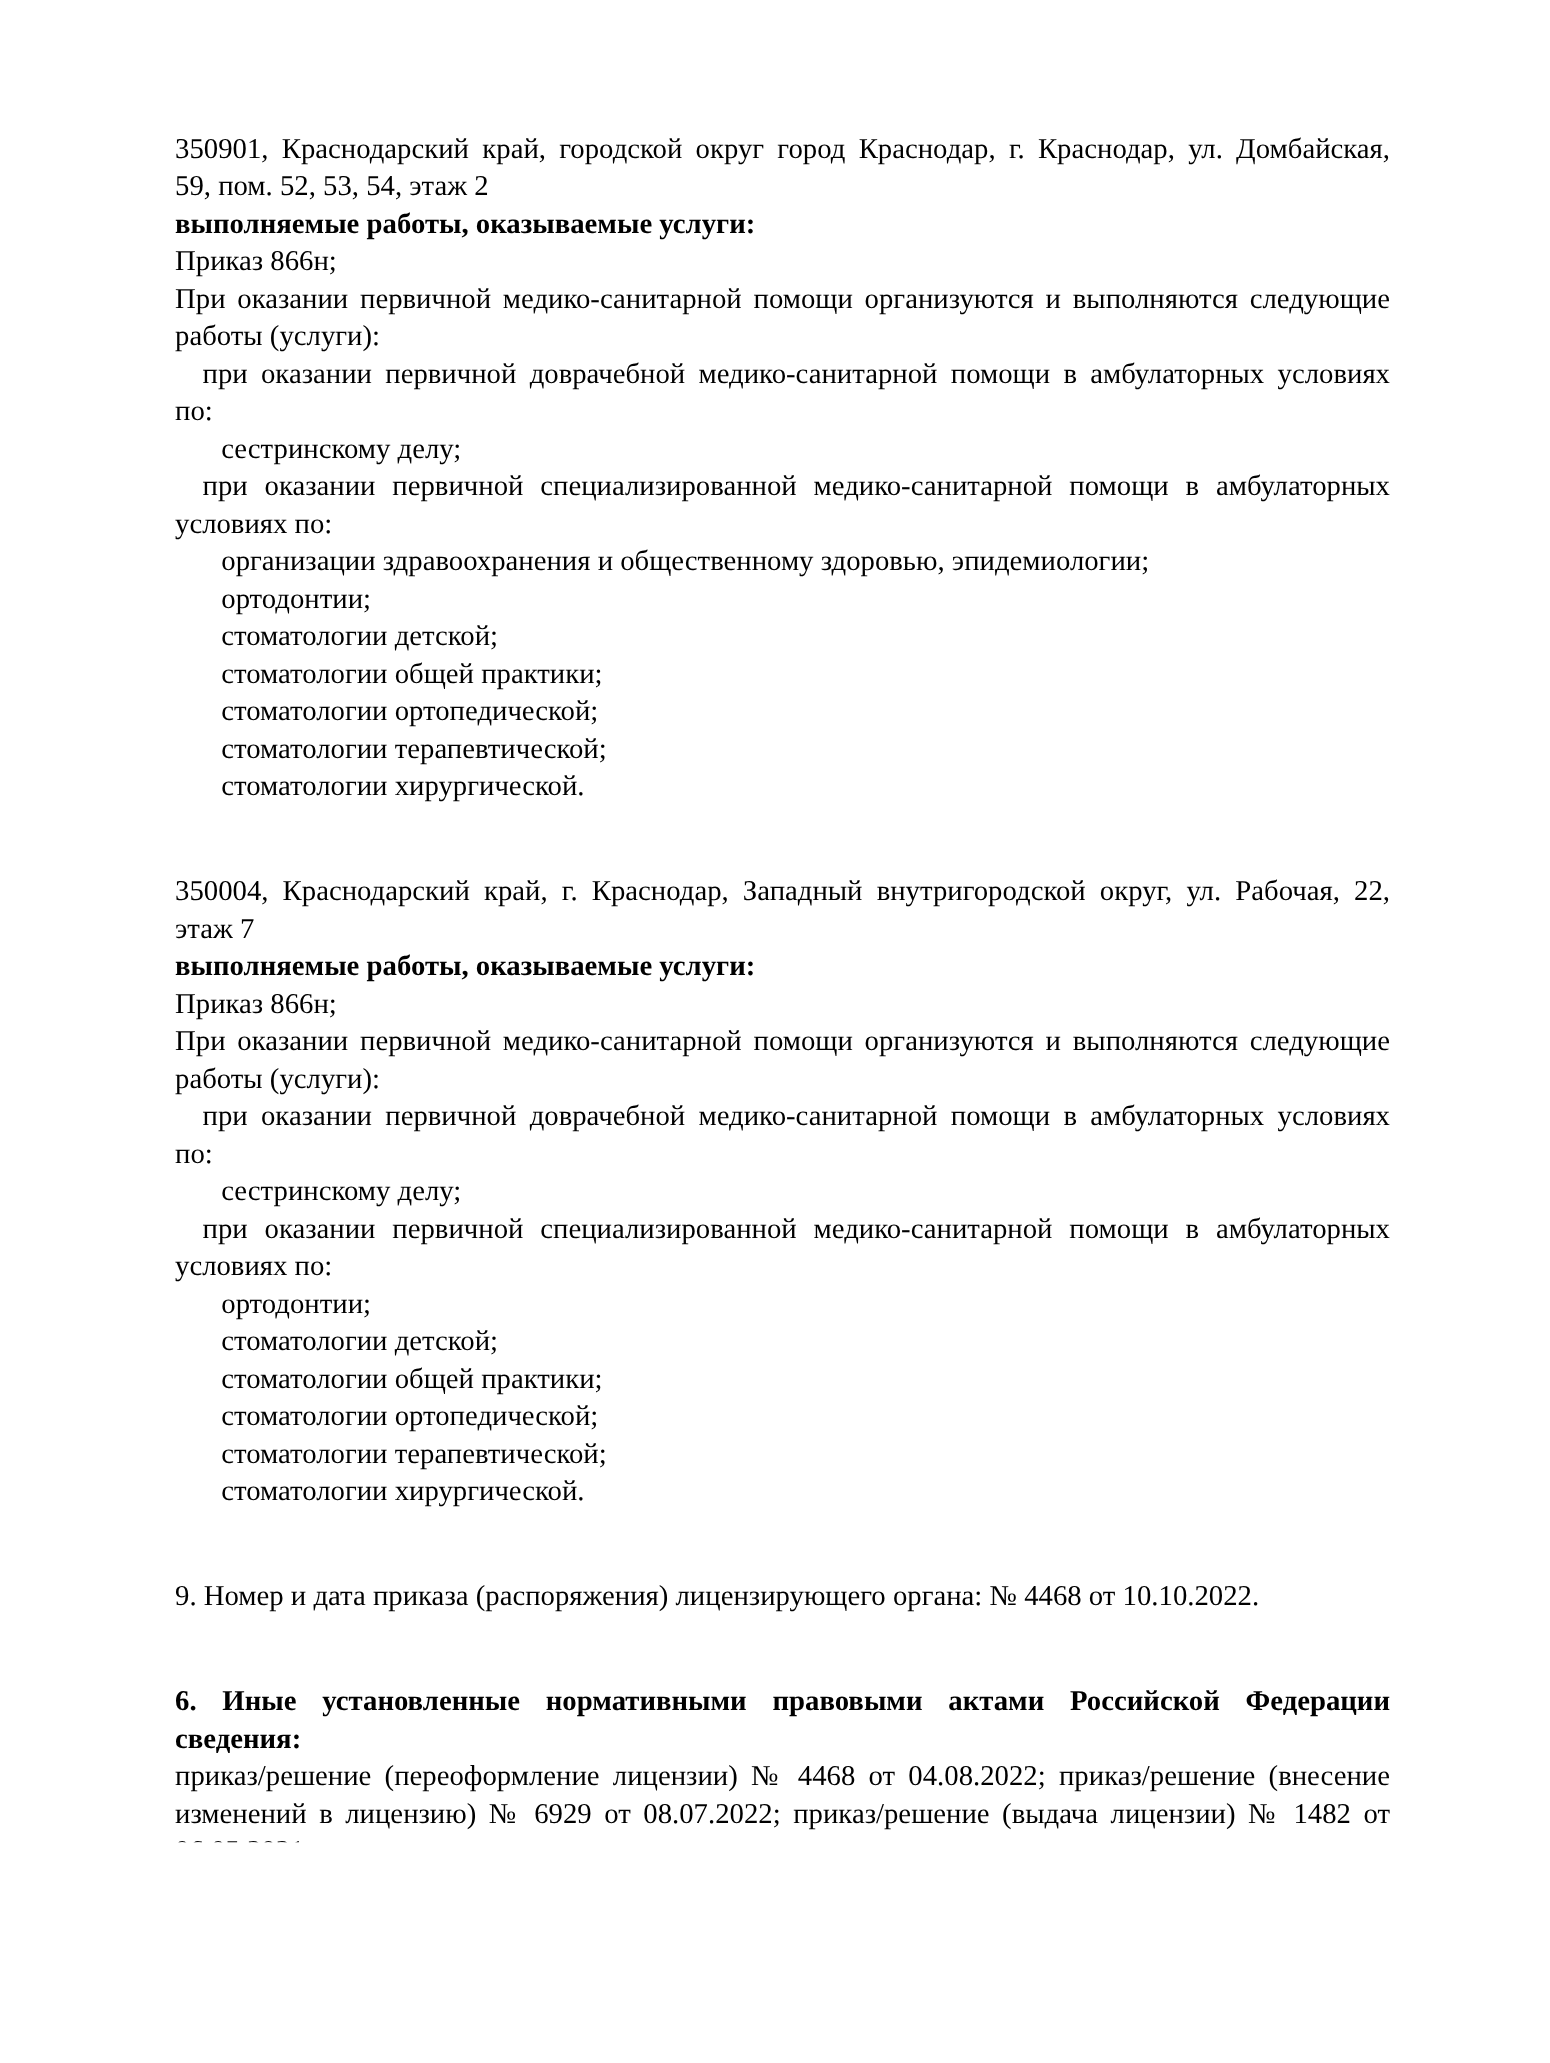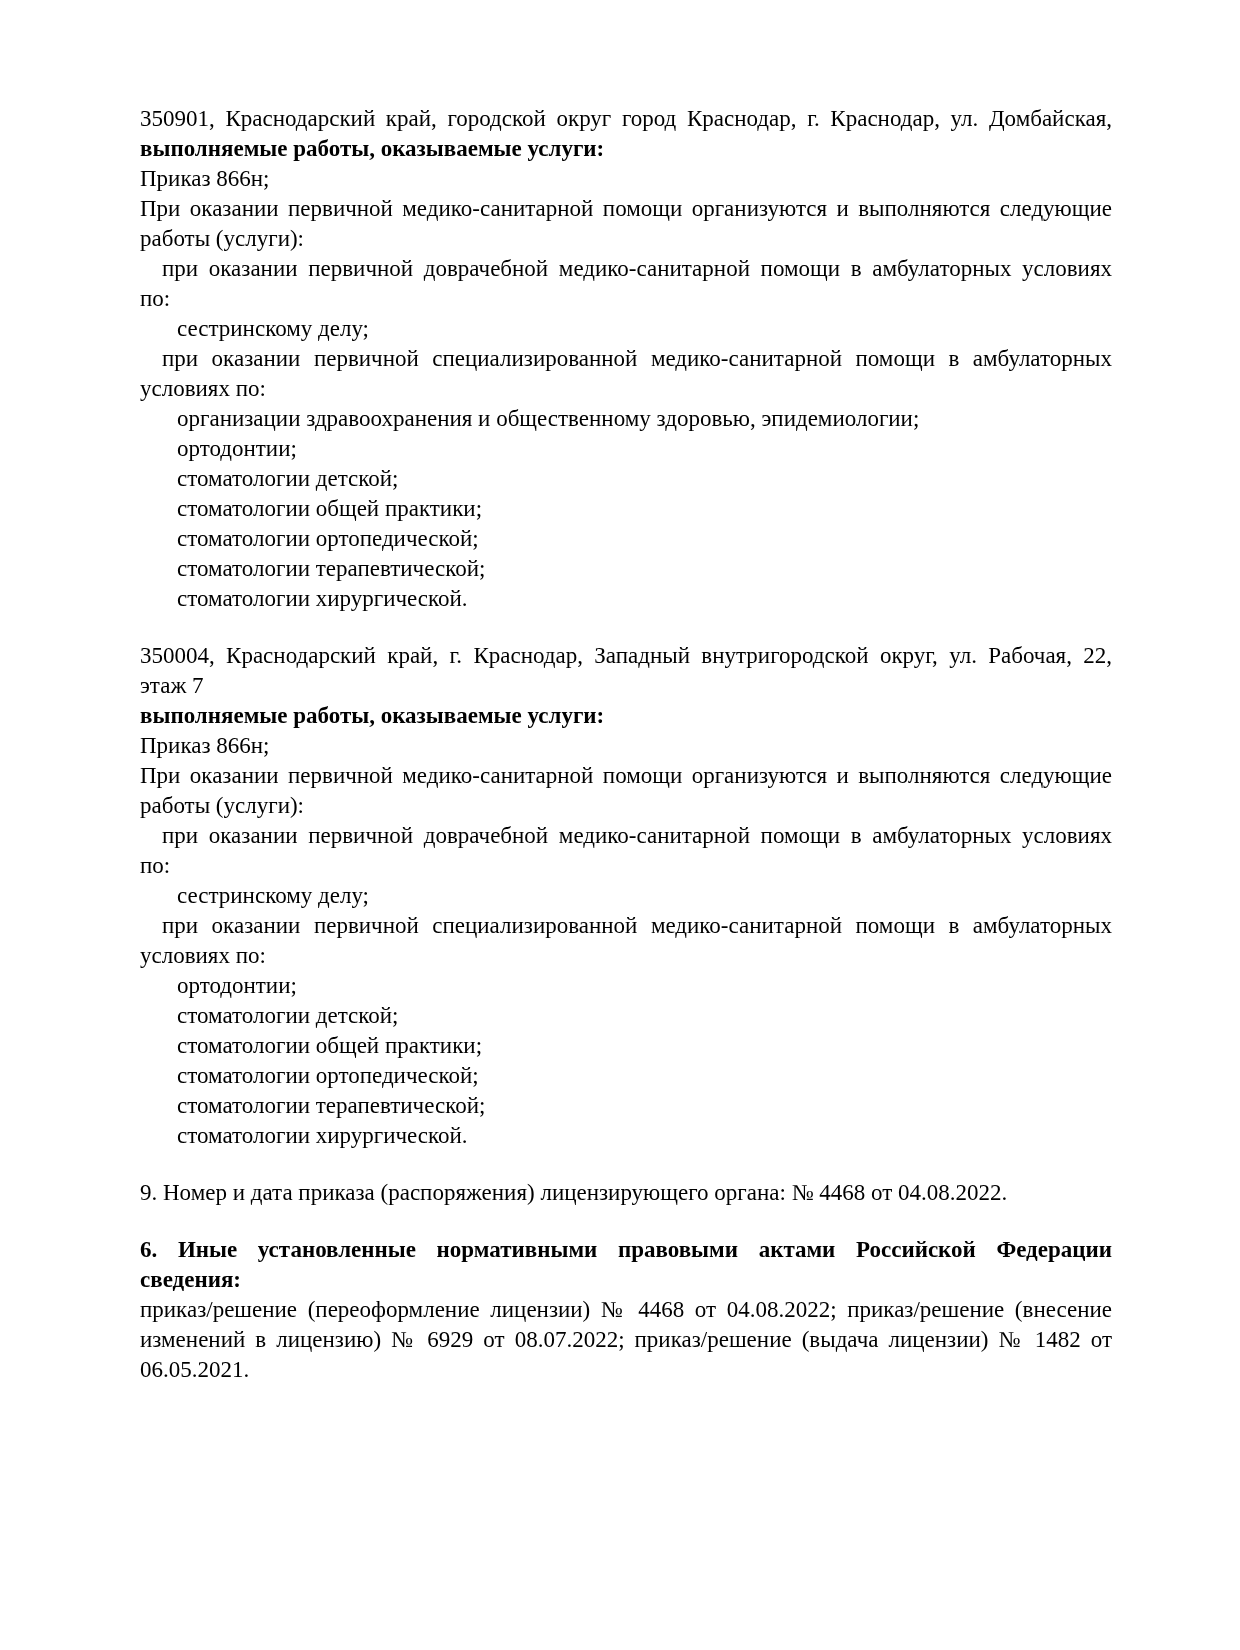--- a/index.html
+++ b/index.html
@@ -18,21 +18,21 @@
     font-family: "Liberation Serif", "DejaVu Serif", serif;
     font-size: 23px;
     line-height: 30px;
     color: #000000;
     overflow: hidden;
   }
   .content {
     width: 972px;
   }
   .section + .section {
-    margin-top: 27px;
+    margin-top: 54px;
   }
   .line {
     min-height: 30px;
     white-space: pre-wrap;
   }
   .line.just {
     text-align: justify;
     text-align-last: justify;
     -moz-text-align-last: justify;
   }
@@ -40,20 +40,21 @@
   .line.ind2 { padding-left: 37px; }
   .line.bold { font-weight: bold; }
 </style>
 </head>
 <body>
 
 <div class="page">
   <div class="content">
       <div class="section">
         <div class="line just">350901, Краснодарский край, городской округ город Краснодар, г. Краснодар, ул. Домбайская,</div>
+        <div class="line">59, пом. 52, 53, 54, этаж 2</div>
         <div class="line bold">выполняемые работы, оказываемые услуги:</div>
         <div class="line">Приказ 866н;</div>
         <div class="line just">При оказании первичной медико-санитарной помощи организуются и выполняются следующие</div>
         <div class="line">работы (услуги):</div>
         <div class="line ind1 just">при оказании первичной доврачебной медико-санитарной помощи в амбулаторных условиях</div>
         <div class="line">по:</div>
         <div class="line ind2">сестринскому делу;</div>
         <div class="line ind1 just">при оказании первичной специализированной медико-санитарной помощи в амбулаторных</div>
         <div class="line">условиях по:</div>
         <div class="line ind2">организации здравоохранения и общественному здоровью, эпидемиологии;</div>
@@ -77,21 +78,21 @@
         <div class="line ind1 just">при оказании первичной специализированной медико-санитарной помощи в амбулаторных</div>
         <div class="line">условиях по:</div>
         <div class="line ind2">ортодонтии;</div>
         <div class="line ind2">стоматологии детской;</div>
         <div class="line ind2">стоматологии общей практики;</div>
         <div class="line ind2">стоматологии ортопедической;</div>
         <div class="line ind2">стоматологии терапевтической;</div>
         <div class="line ind2">стоматологии хирургической.</div>
       </div>
       <div class="section">
-        <div class="line">9. Номер и дата приказа (распоряжения) лицензирующего органа: № 4468 от 04.08.2022.</div>
+        <div class="line">9. Номер и дата приказа (распоряжения) лицензирующего органа: № 4468 от 10.10.2022.</div>
       </div>
       <div class="section">
         <div class="line bold just">6. Иные установленные нормативными правовыми актами Российской Федерации сведения:</div>
         <div class="line just">приказ/решение (переоформление лицензии) № 4468 от 04.08.2022; приказ/решение (внесение</div>
         <div class="line just">изменений в лицензию) № 6929 от 08.07.2022; приказ/решение (выдача лицензии) № 1482 от</div>
         <div class="line">06.05.2021.</div>
       </div>
     </div>
 </div>
 

